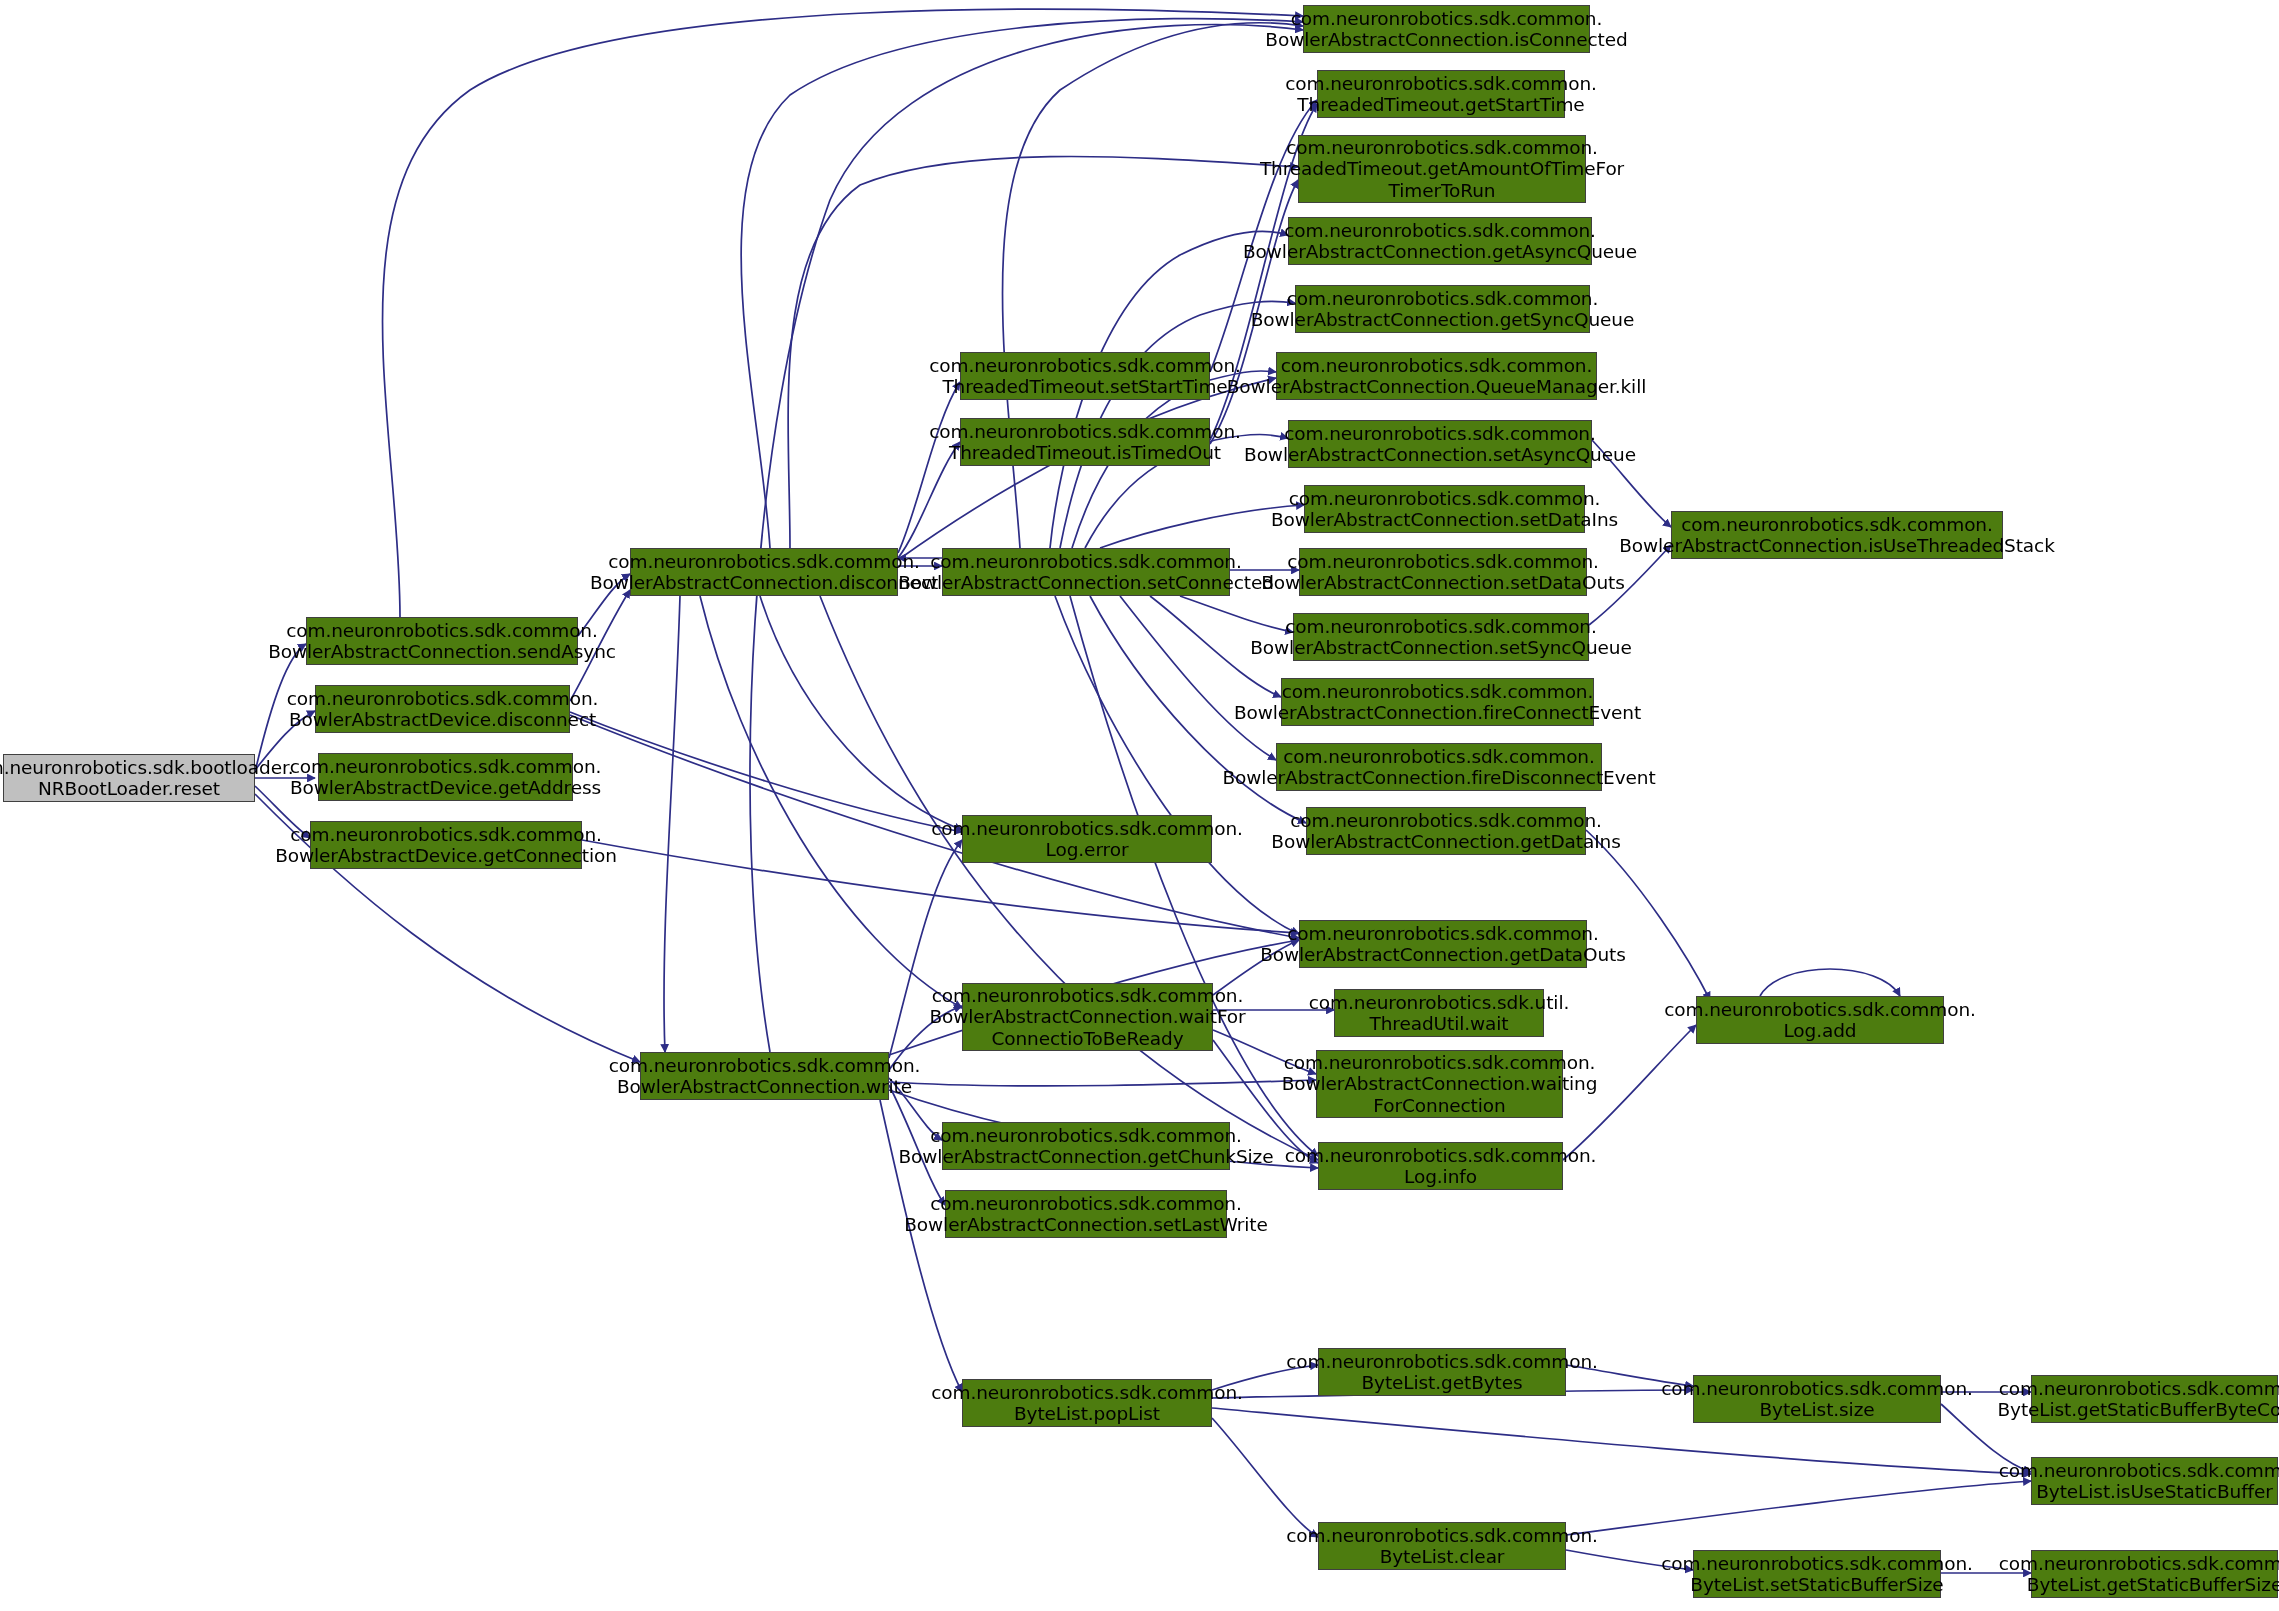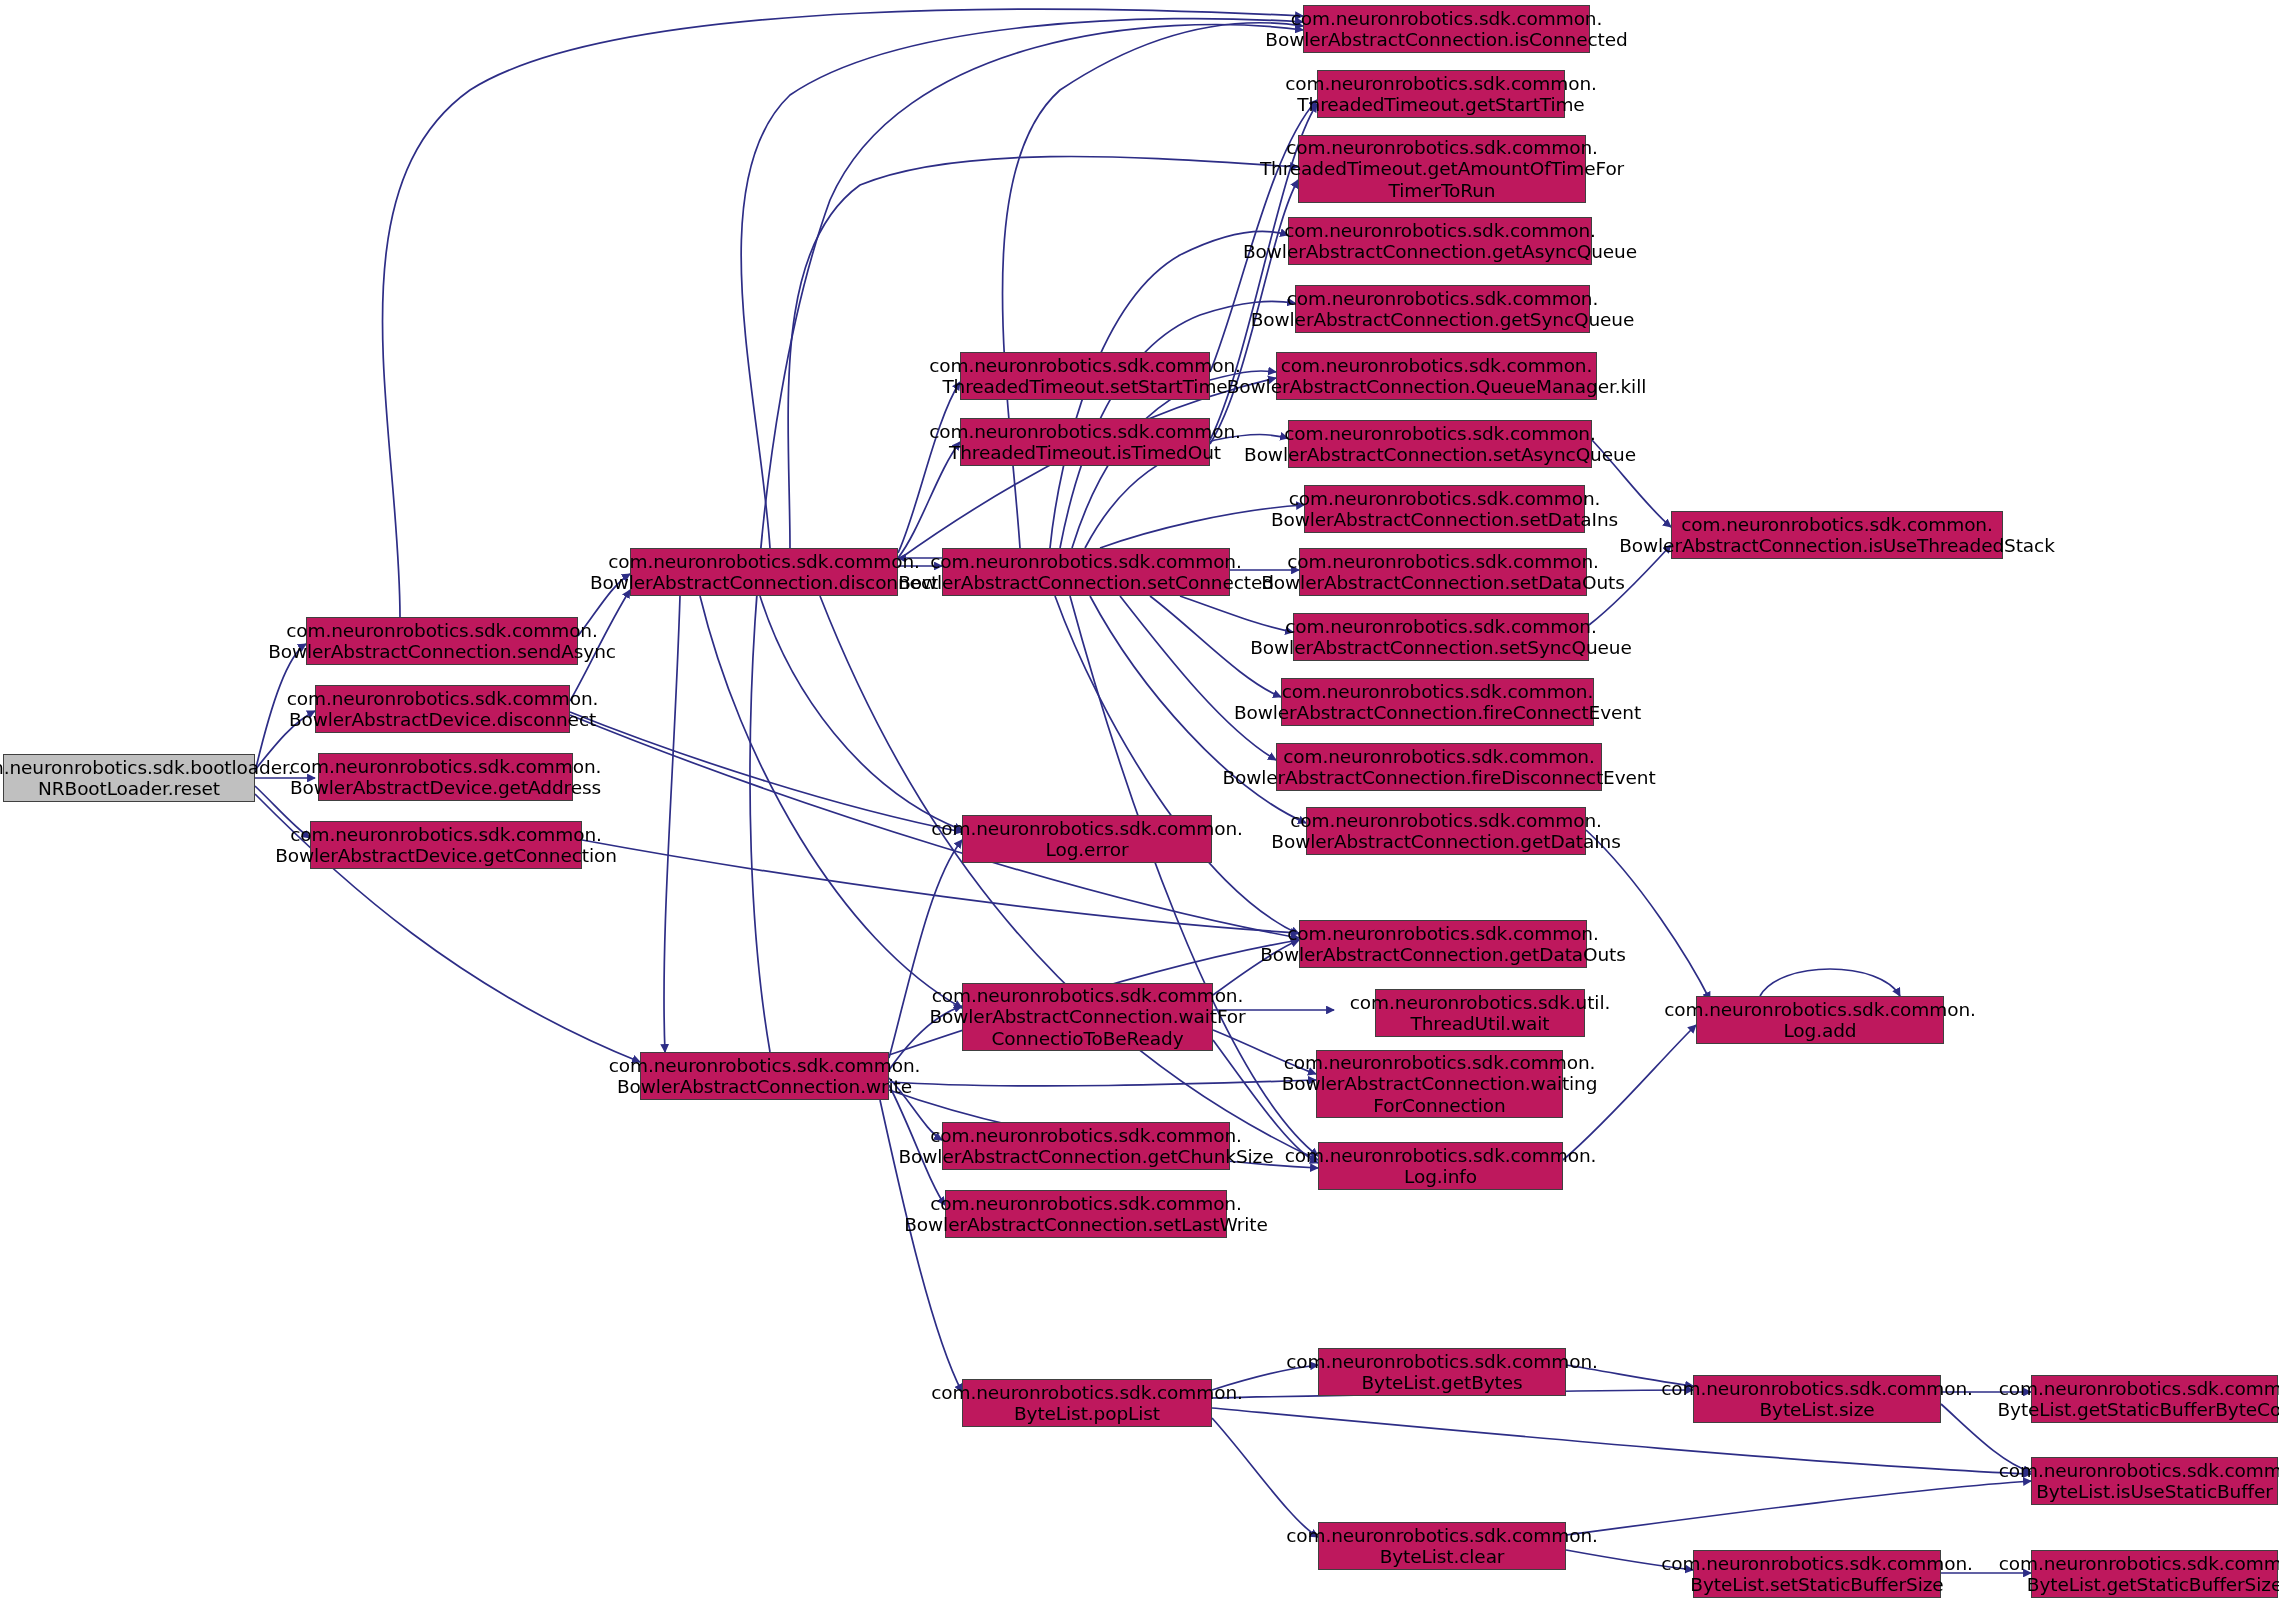--- a/index.html
+++ b/index.html
@@ -20,21 +20,21 @@
     position: absolute;
     left: 0;
     top: 0;
     width: 2279px;
     height: 1611px;
     pointer-events: none;
   }
   .node {
     position: absolute;
     box-sizing: border-box;
-    background: #be185d;
+    background: #4d7c0f;
     border: 1.6px solid #404040;
     display: flex;
     align-items: center;
     justify-content: center;
     text-align: center;
     color: #000000;
     font-size: 18.5px;
     line-height: 1.16;
     letter-spacing: -0.1px;
     padding: 1px 5px;
@@ -183,21 +183,21 @@
       <div class="node" style="left: 1293px; top: 613px; width: 296px; height: 48px;"><span class="node-label">com.neuronrobotics.sdk.common.
 BowlerAbstractConnection.setSyncQueue</span></div>
       <div class="node" style="left: 1281px; top: 678px; width: 313px; height: 48px;"><span class="node-label">com.neuronrobotics.sdk.common.
 BowlerAbstractConnection.fireConnectEvent</span></div>
       <div class="node" style="left: 1276px; top: 743px; width: 326px; height: 48px;"><span class="node-label">com.neuronrobotics.sdk.common.
 BowlerAbstractConnection.fireDisconnectEvent</span></div>
       <div class="node" style="left: 1306px; top: 807px; width: 280px; height: 48px;"><span class="node-label">com.neuronrobotics.sdk.common.
 BowlerAbstractConnection.getDataIns</span></div>
       <div class="node" style="left: 1299px; top: 920px; width: 288px; height: 48px;"><span class="node-label">com.neuronrobotics.sdk.common.
 BowlerAbstractConnection.getDataOuts</span></div>
-      <div class="node" style="left: 1334px; top: 989px; width: 210px; height: 48px; margin-left: 41px;"><span class="node-label">com.neuronrobotics.sdk.util.
+      <div class="node" style="left: 1334px; top: 989px; width: 210px; height: 48px;"><span class="node-label">com.neuronrobotics.sdk.util.
 ThreadUtil.wait</span></div>
       <div class="node" style="left: 1316px; top: 1050px; width: 247px; height: 68px;"><span class="node-label">com.neuronrobotics.sdk.common.
 BowlerAbstractConnection.waiting
 ForConnection</span></div>
       <div class="node" style="left: 1318px; top: 1142px; width: 245px; height: 48px;"><span class="node-label">com.neuronrobotics.sdk.common.
 Log.info</span></div>
       <div class="node" style="left: 1671px; top: 511px; width: 332px; height: 48px;"><span class="node-label">com.neuronrobotics.sdk.common.
 BowlerAbstractConnection.isUseThreadedStack</span></div>
       <div class="node" style="left: 1696px; top: 996px; width: 248px; height: 48px;"><span class="node-label">com.neuronrobotics.sdk.common.
 Log.add</span></div>

